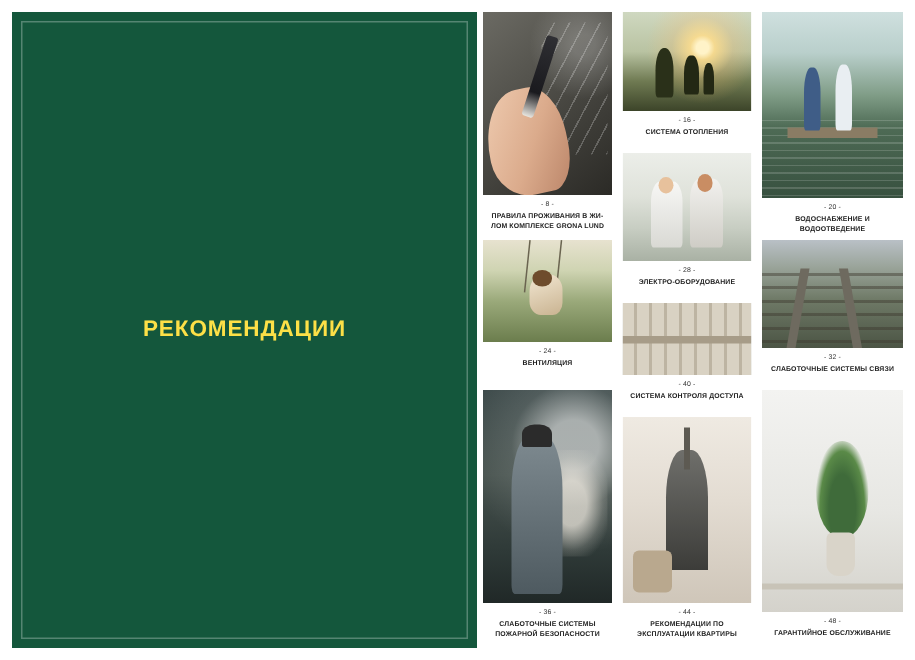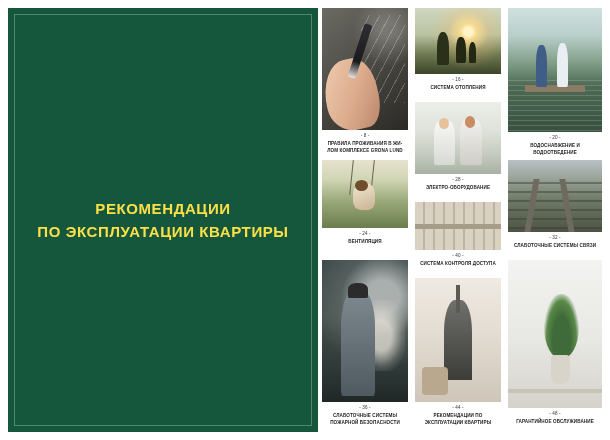--- a/index.html
+++ b/index.html
@@ -200,21 +200,20 @@
 </style>
 </head>
 <body>
 
 <div class="page">
 
   <div class="cover">
     <div class="cover-inner"></div>
     <div class="cover-title">
       <span class="l1">РЕКОМЕНДАЦИИ</span>
-      <span class="l2">ПО ЭКСПЛУАТАЦИИ КВАРТИРЫ</span>
     </div>
   </div>
 
   <div class="grid">
 
     <div class="cell" style="left:0; top:0; width:86px; height:148px;">
       <div class="thumb" style="height:122px;">
         <div class="ph ph-chalk"></div>
         <div class="chalk-text"></div>
         <div class="chalk-hand"></div>

